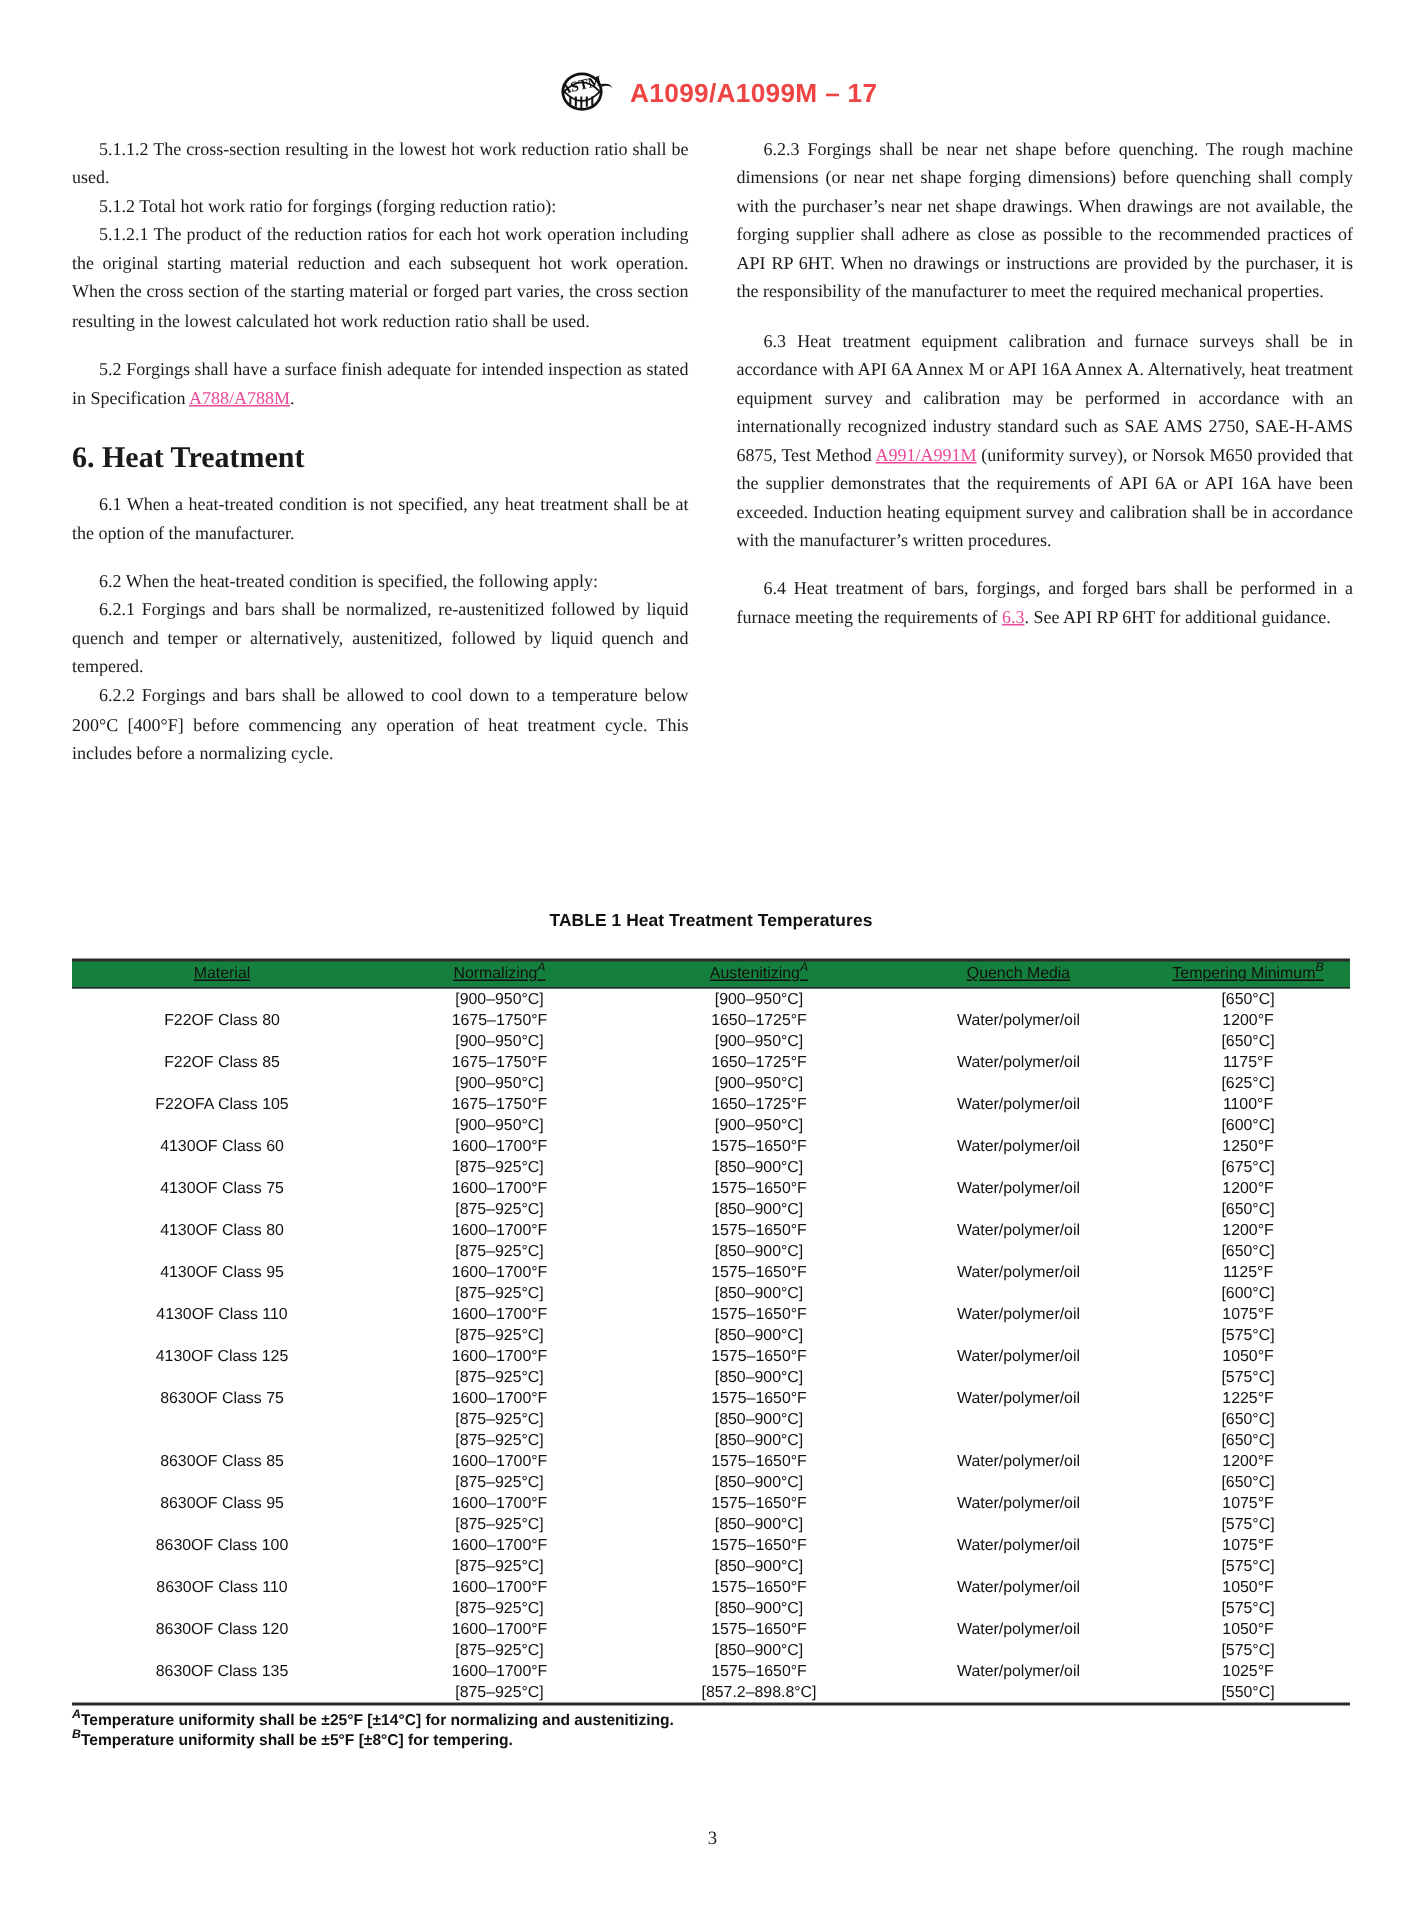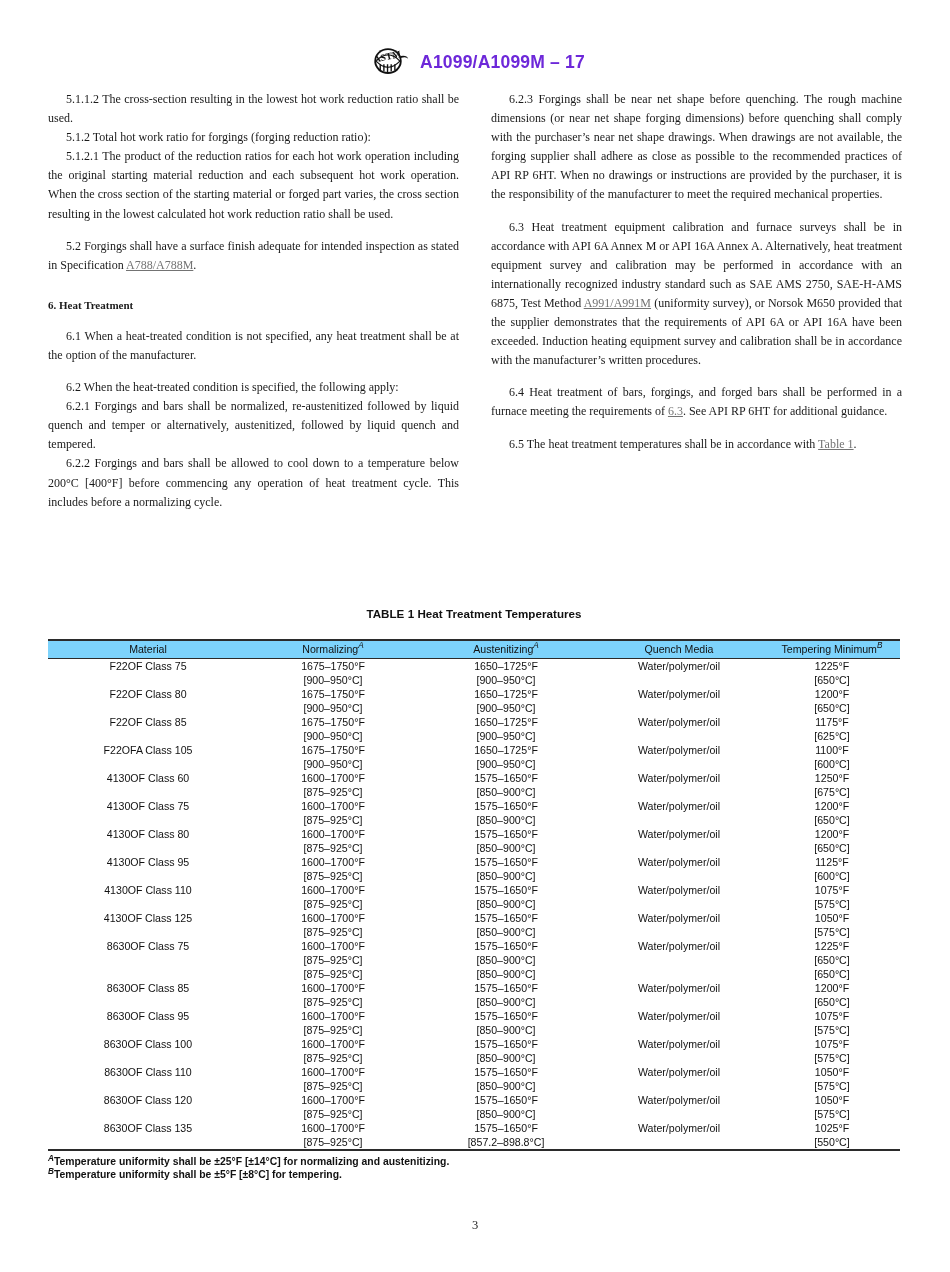--- a/index.html
+++ b/index.html
@@ -37,21 +37,21 @@
   .astm-logo {
     width: 46px;
     height: 32px;
     display: block;
   }
   .header-title {
     font-family: "Liberation Sans", "DejaVu Sans", sans-serif;
     font-weight: bold;
     font-size: 17.5px;
     letter-spacing: 0.2px;
-    color: #6d28d9;
+    color: #ef4444;
   }
 
   
   .columns {
     position: absolute;
     top: 90px;
     left: 48px;
     width: 854px;
     display: flex;
     gap: 32px;
@@ -66,27 +66,27 @@
     text-align: justify;
     text-justify: inter-word;
     hyphens: manual;
     text-indent: 18px;
   }
   p.gap {
     margin-top: 13px;
   }
   h3.sect {
     margin: 21px 0 12px 0;
-    font-size: 11px;
+    font-size: 20px;
     font-weight: bold;
     line-height: 19px;
     text-align: left;
   }
   .lnk {
-    color: #737373;
+    color: #ec4899;
   }
 
   
   .table-wrap {
     position: absolute;
     top: 607px;
     left: 48px;
     width: 852px;
     font-family: "Liberation Sans", "DejaVu Sans", sans-serif;
     color: #111;
@@ -103,21 +103,22 @@
     width: 852px;
     table-layout: fixed;
   }
   table.t1 thead th {
     font-size: 10.6px;
     font-weight: normal;
     text-align: center;
     padding: 2px 0 3px 0;
     border-top: 2.2px solid #2b2b2b;
     border-bottom: 0.9px solid #2b2b2b;
-    background: #7dd3fc;
+    background: #15803d;
+    text-decoration: underline;
   }
   table.t1 tbody td {
     font-size: 10.6px;
     text-align: center;
     padding: 0;
     height: 14px;
     line-height: 14px;
     vertical-align: middle;
     white-space: nowrap;
   }
@@ -194,21 +195,20 @@
       <p class="para">6.1  When a heat-treated condition is not specified, any heat treatment shall be at the option of the manufacturer.</p>
       <p class="para gap">6.2  When the heat-treated condition is specified, the following apply:</p>
       <p class="para">6.2.1  Forgings and bars shall be normalized, re-austenitized followed by liquid quench and temper or alternatively, austenitized, followed by liquid quench and tempered.</p>
       <p class="para">6.2.2  Forgings and bars shall be allowed to cool down to a temperature below 200°C [400°F] before commencing any operation of heat treatment cycle. This includes before a normalizing cycle.</p>
     </div>
 
     <div class="col">
       <p class="para">6.2.3  Forgings shall be near net shape before quenching. The rough machine dimensions (or near net shape forging dimensions) before quenching shall comply with the purchaser’s near net shape drawings. When drawings are not available, the forging supplier shall adhere as close as possible to the recommended practices of API RP 6HT. When no drawings or instructions are provided by the purchaser, it is the responsibility of the manufacturer to meet the required mechanical properties.</p>
       <p class="para gap"><span>6.3  Heat treatment equipment calibration and furnace surveys shall be in accordance with API 6A Annex M or API 16A Annex A. Alternatively, heat treatment equipment survey and calibration may be performed in accordance with an internationally recognized industry standard such as SAE AMS 2750, SAE-H-AMS 6875, Test Method </span><a class="lnk" href="#">A991/A991M</a><span> (uniformity survey), or Norsok M650 provided that the supplier demonstrates that the requirements of API 6A or API 16A have been exceeded. Induction heating equipment survey and calibration shall be in accordance with the manufacturer’s written procedures.</span></p>
       <p class="para gap"><span>6.4  Heat treatment of bars, forgings, and forged bars shall be performed in a furnace meeting the requirements of </span><a class="lnk" href="#">6.3</a><span>. See API RP 6HT for additional guidance.</span></p>
-      <p class="para gap"><span>6.5  The heat treatment temperatures shall be in accordance with </span><a class="lnk" href="#">Table 1</a><span>.</span></p>
     </div>
 
   </div>
 
   <div class="table-wrap">
     <div class="table-title">TABLE 1 Heat Treatment Temperatures</div>
     <table class="t1">
       <colgroup>
         <col class="c-mat">
           <col class="c-nor">
@@ -220,27 +220,20 @@
         <tr>
           <th><span>Material</span></th>
           <th><span>Normalizing</span><sup class="fn">A</sup></th>
           <th><span>Austenitizing</span><sup class="fn">A</sup></th>
           <th><span>Quench Media</span></th>
           <th><span>Tempering Minimum</span><sup class="fn">B</sup></th>
         </tr>
       </thead>
       <tbody id="table-body">
           <tr>
-            <td>F22OF Class 75</td>
-            <td>1675–1750°F</td>
-            <td>1650–1725°F</td>
-            <td>Water/polymer/oil</td>
-            <td>1225°F</td>
-          </tr>
-          <tr>
             <td></td>
             <td>[900–950°C]</td>
             <td>[900–950°C]</td>
             <td></td>
             <td>[650°C]</td>
           </tr>
           <tr>
             <td>F22OF Class 80</td>
             <td>1675–1750°F</td>
             <td>1650–1725°F</td>

